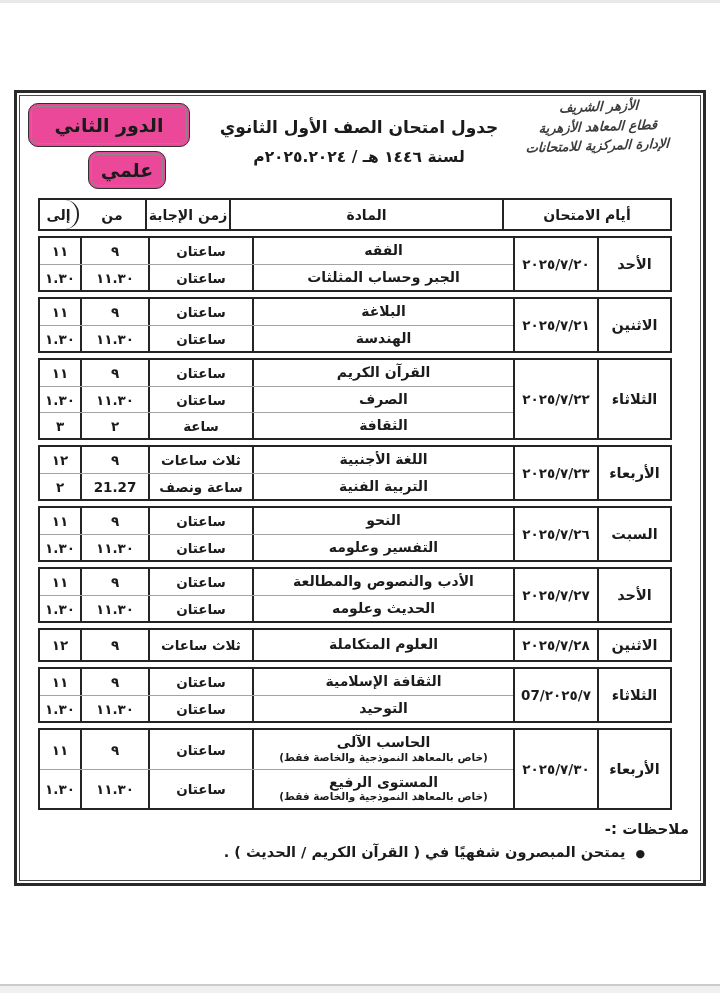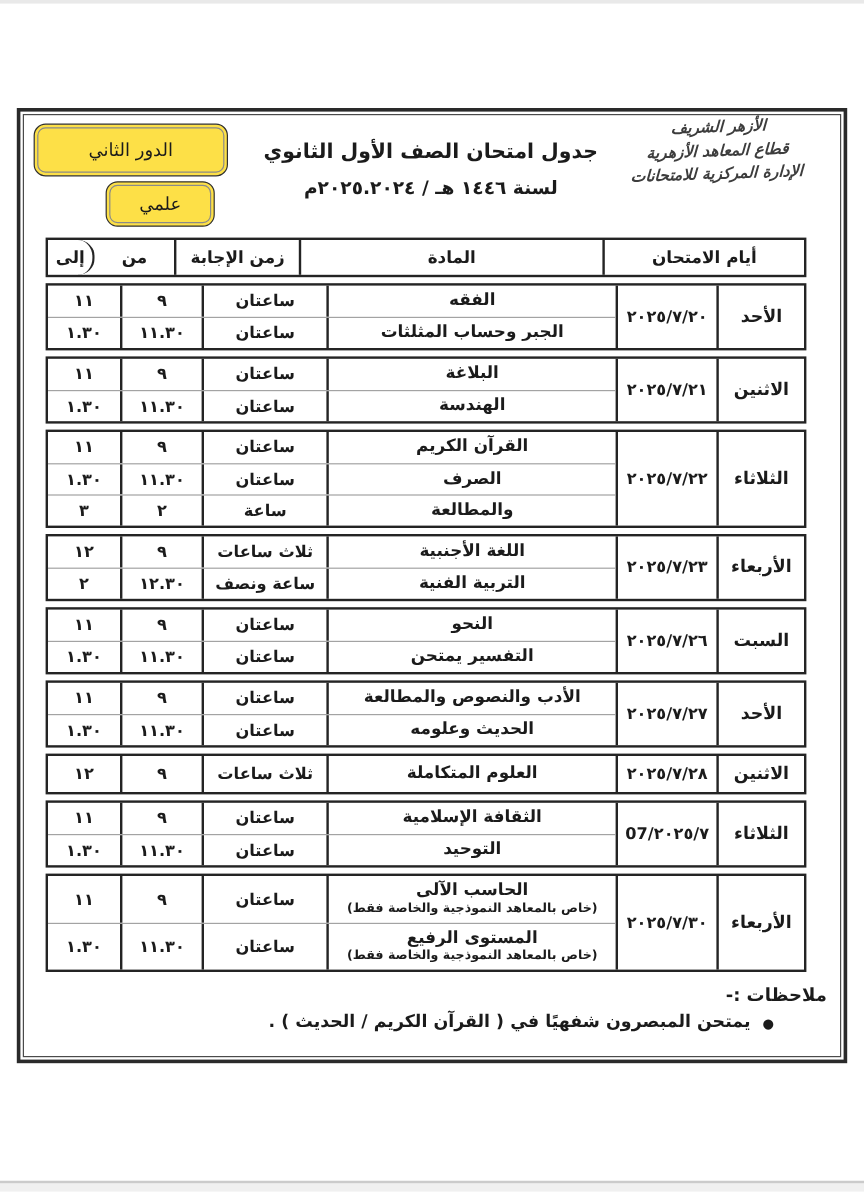--- a/index.html
+++ b/index.html
@@ -32,55 +32,55 @@
     text-align:center; font-size:13px; line-height:1.5;
     font-style:italic; color:#3d3d3d; font-weight:bold;
     transform: rotate(-2deg) skewX(-4deg);
   }
   .title-block { position:absolute; top:24px; left:202px; width:280px; text-align:center; }
   .title-line1 { font-size:17px; font-weight:bold; }
   .title-line2 { font-size:15.5px; font-weight:bold; margin-top:11px; }
   .badge {
     position:absolute; border:1.5px solid #303030; border-radius:10px;
     display:flex; align-items:center; justify-content:center;
-    font-size:15px; font-weight:normal; background:#fde047;
+    font-size:19px; font-weight:bold; background:#ec4899;
   }
   .badge::before { content:""; position:absolute; inset:2px; border:1px solid #8a8a8a; border-radius:7px; }
   .badge-round { left:11px; top:10px; width:162px; height:44px; }
-  .badge-track { left:71px; top:58px; width:91px; height:38px; }
+  .badge-track { left:71px; top:58px; width:78px; height:38px; }
 
   
   .schedule { width:634px; margin-right:31px; direction:rtl; }
   .head-row, .day-block {
     display:flex; direction:rtl; width:634px;
     border:2px solid #242424; background:#fff;
   }
   .head-row { height:33px; }
   .day-block { margin-top:5px; }
   .head-row > * + *, .day-block > * + * { border-right:2px solid #242424; }
   .hcell {
     display:flex; align-items:center; justify-content:center;
     font-size:14px; font-weight:bold;
   }
-  .h-days { width:166px; } .h-subject { flex:1; } .h-dur { width:104px; }
+  .h-days { width:166px; } .h-subject { flex:1; } .h-dur { width:84px; }
   .h-from { width:68px; } .h-to { width:39px;border-radius:14px; }
 
   .day-cell  { width:71px; display:flex; align-items:center; justify-content:center; font-size:14.5px; font-weight:bold; }
   .date-cell { width:84px; display:flex; align-items:center; justify-content:center; font-size:13.5px; font-weight:bold; direction:rtl; }
   .rows-wrap { flex:1; display:flex; flex-direction:column; }
   .srow { display:flex; direction:rtl; height:26px; }
   .srow:only-child { height:30px; }
   .srow.has-note { height:39px; }
   .srow + .srow { border-top:1px solid #a3a3a3; }
   .srow > * + * { border-right:2px solid #242424; }
   .subject-cell { flex:1; display:flex; flex-direction:column; align-items:center; justify-content:center; line-height:1.12; }
   .subject-name { font-size:14px; font-weight:bold; }
   .subject-note { font-size:10.5px; font-weight:bold; margin-top:1px; }
   .dur-cell { width:104px; display:flex; align-items:center; justify-content:center; font-size:13.5px; font-weight:bold; }
-  .num-from { width:68px; } .num-to { width:62px; }
+  .num-from { width:68px; } .num-to { width:42px; }
   .num-cell { display:flex; align-items:center; justify-content:center; font-size:13.5px; font-weight:bold; direction:ltr; }
 
   
   .notes { margin:10px 14px 0 0; direction:rtl; }
   .notes-title { font-size:15px; font-weight:bold; }
   .notes-item { display:flex; align-items:flex-start; margin-top:6px; padding-right:44px; font-size:14.5px; font-weight:bold; }
   .bullet { font-size:11px; margin-left:10px; margin-top:3px; }
 </style>
 </head>
 <body>
@@ -175,21 +175,21 @@
             <div class="srow">
               <div class="subject-cell">
                 <div class="subject-name">الصرف</div>
               </div>
               <div class="dur-cell">ساعتان</div>
               <div class="num-cell num-from">١١.٣٠</div>
               <div class="num-cell num-to">١.٣٠</div>
             </div>
             <div class="srow">
               <div class="subject-cell">
-                <div class="subject-name">والمطالعة</div>
+                <div class="subject-name">الثقافة</div>
               </div>
               <div class="dur-cell">ساعة</div>
               <div class="num-cell num-from">٢</div>
               <div class="num-cell num-to">٣</div>
             </div>
           </div>
         </div>
         <div class="day-block">
           <div class="day-cell">الأربعاء</div>
           <div class="date-cell">٢٠٢٥/٧/٢٣</div>
@@ -200,40 +200,40 @@
               </div>
               <div class="dur-cell">ثلاث ساعات</div>
               <div class="num-cell num-from">٩</div>
               <div class="num-cell num-to">١٢</div>
             </div>
             <div class="srow">
               <div class="subject-cell">
                 <div class="subject-name">التربية الفنية</div>
               </div>
               <div class="dur-cell">ساعة ونصف</div>
-              <div class="num-cell num-from">١٢.٣٠</div>
+              <div class="num-cell num-from">21.27</div>
               <div class="num-cell num-to">٢</div>
             </div>
           </div>
         </div>
         <div class="day-block">
           <div class="day-cell">السبت</div>
           <div class="date-cell">٢٠٢٥/٧/٢٦</div>
           <div class="rows-wrap">
             <div class="srow">
               <div class="subject-cell">
                 <div class="subject-name">النحو</div>
               </div>
               <div class="dur-cell">ساعتان</div>
               <div class="num-cell num-from">٩</div>
               <div class="num-cell num-to">١١</div>
             </div>
             <div class="srow">
               <div class="subject-cell">
-                <div class="subject-name">التفسير يمتحن</div>
+                <div class="subject-name">التفسير وعلومه</div>
               </div>
               <div class="dur-cell">ساعتان</div>
               <div class="num-cell num-from">١١.٣٠</div>
               <div class="num-cell num-to">١.٣٠</div>
             </div>
           </div>
         </div>
         <div class="day-block">
           <div class="day-cell">الأحد</div>
           <div class="date-cell">٢٠٢٥/٧/٢٧</div>

